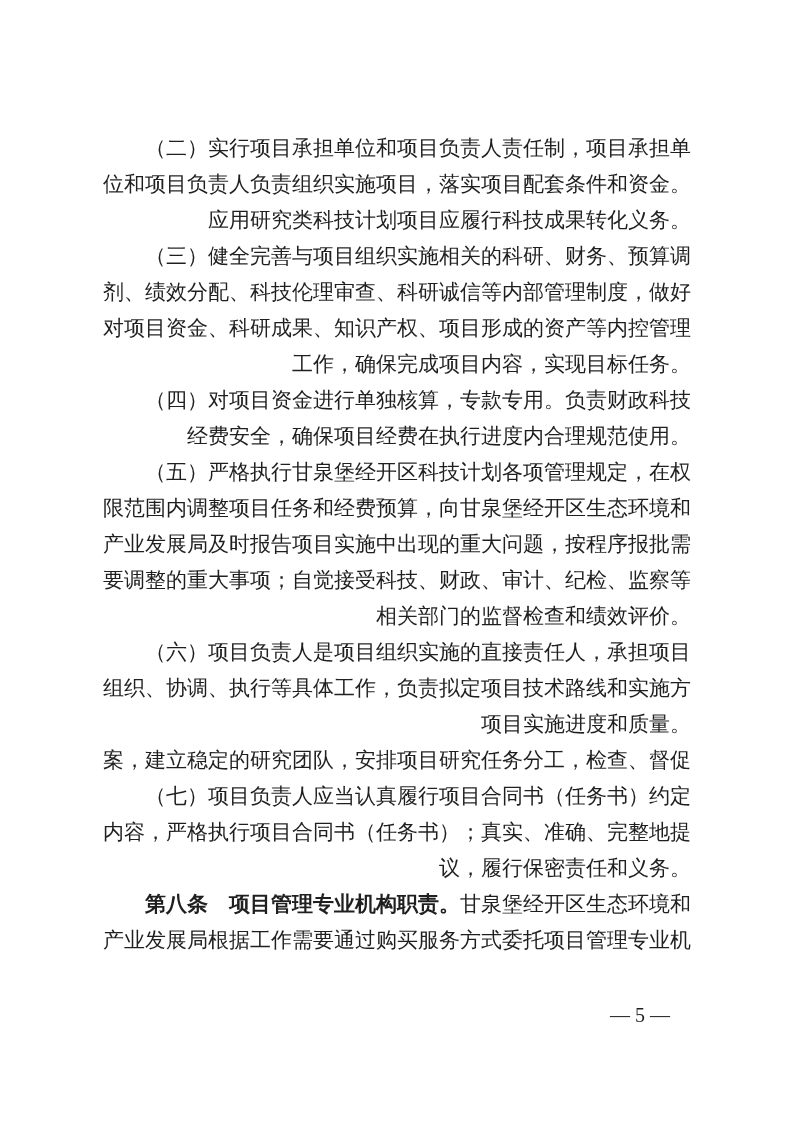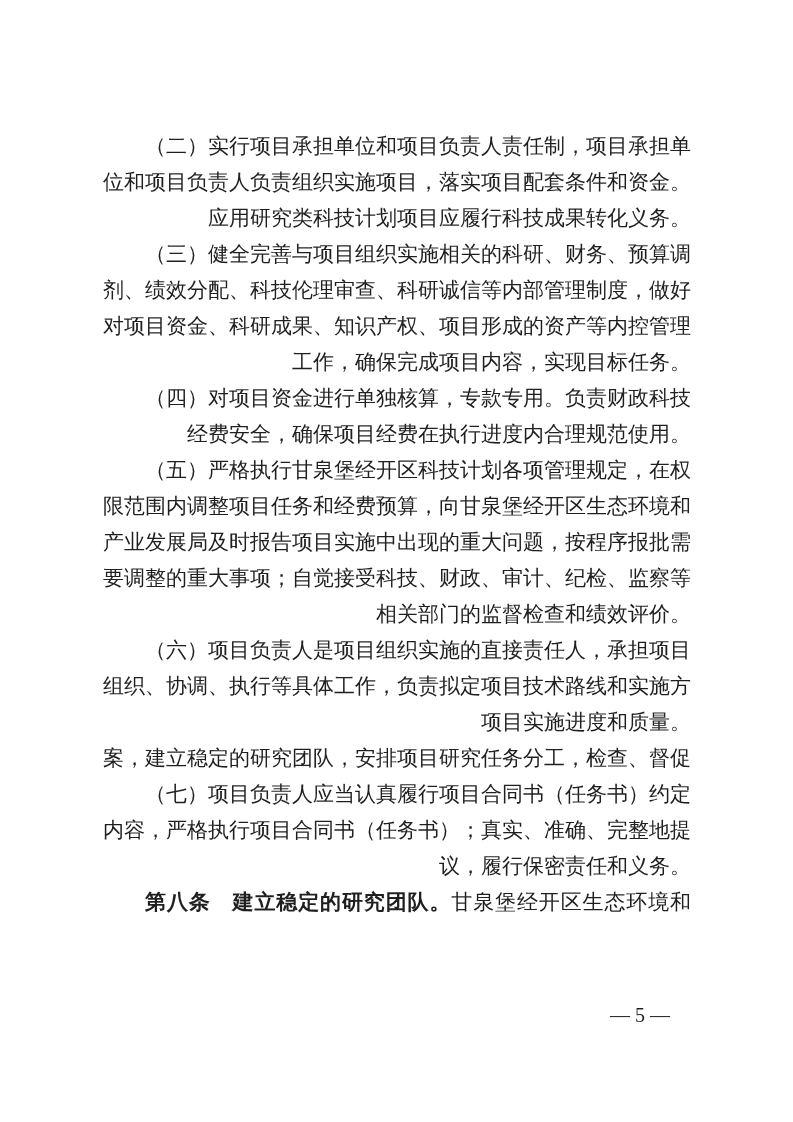--- a/index.html
+++ b/index.html
@@ -14,21 +14,20 @@
     background: #ffffff;
     overflow: hidden;
     font-family: "Liberation Serif", "DejaVu Serif", serif;
     color: #1f1f1f;
   }
   .doc-body {
     position: absolute;
     left: 103px;
     top: 130px;
     width: 588px;
-    font-family: Liberation Mono, monospace;
   }
   .line {
     height: 36px;
     line-height: 36px;
     font-size: 21px;
     white-space: nowrap;
     letter-spacing: 0;
     text-align: right;
   }
   .full {
@@ -77,18 +76,19 @@
 
     <div class="line indent full">（六）项目负责人是项目组织实施的直接责任人，承担项目</div>
     <div class="line full">组织、协调、执行等具体工作，负责拟定项目技术路线和实施方</div>
     <div class="line">项目实施进度和质量。</div>
     <div class="line full">案，建立稳定的研究团队，安排项目研究任务分工，检查、督促</div>
 
     <div class="line indent full">（七）项目负责人应当认真履行项目合同书（任务书）约定</div>
     <div class="line full">内容，严格执行项目合同书（任务书）；真实、准确、完整地提</div>
     <div class="line">议，履行保密责任和义务。</div>
 
-    <div class="line indent full"><span class="bold">第八条　建立稳定的研究团队。</span><span>甘泉堡经开区生态环境和</span></div>
+    <div class="line indent full"><span class="bold">第八条　项目管理专业机构职责。</span><span>甘泉堡经开区生态环境和</span></div>
+    <div class="line full">产业发展局根据工作需要通过购买服务方式委托项目管理专业机</div>
 
   </div>
 
   <div class="page-number">— 5 —</div>
 </div>
 
 </body></html>

